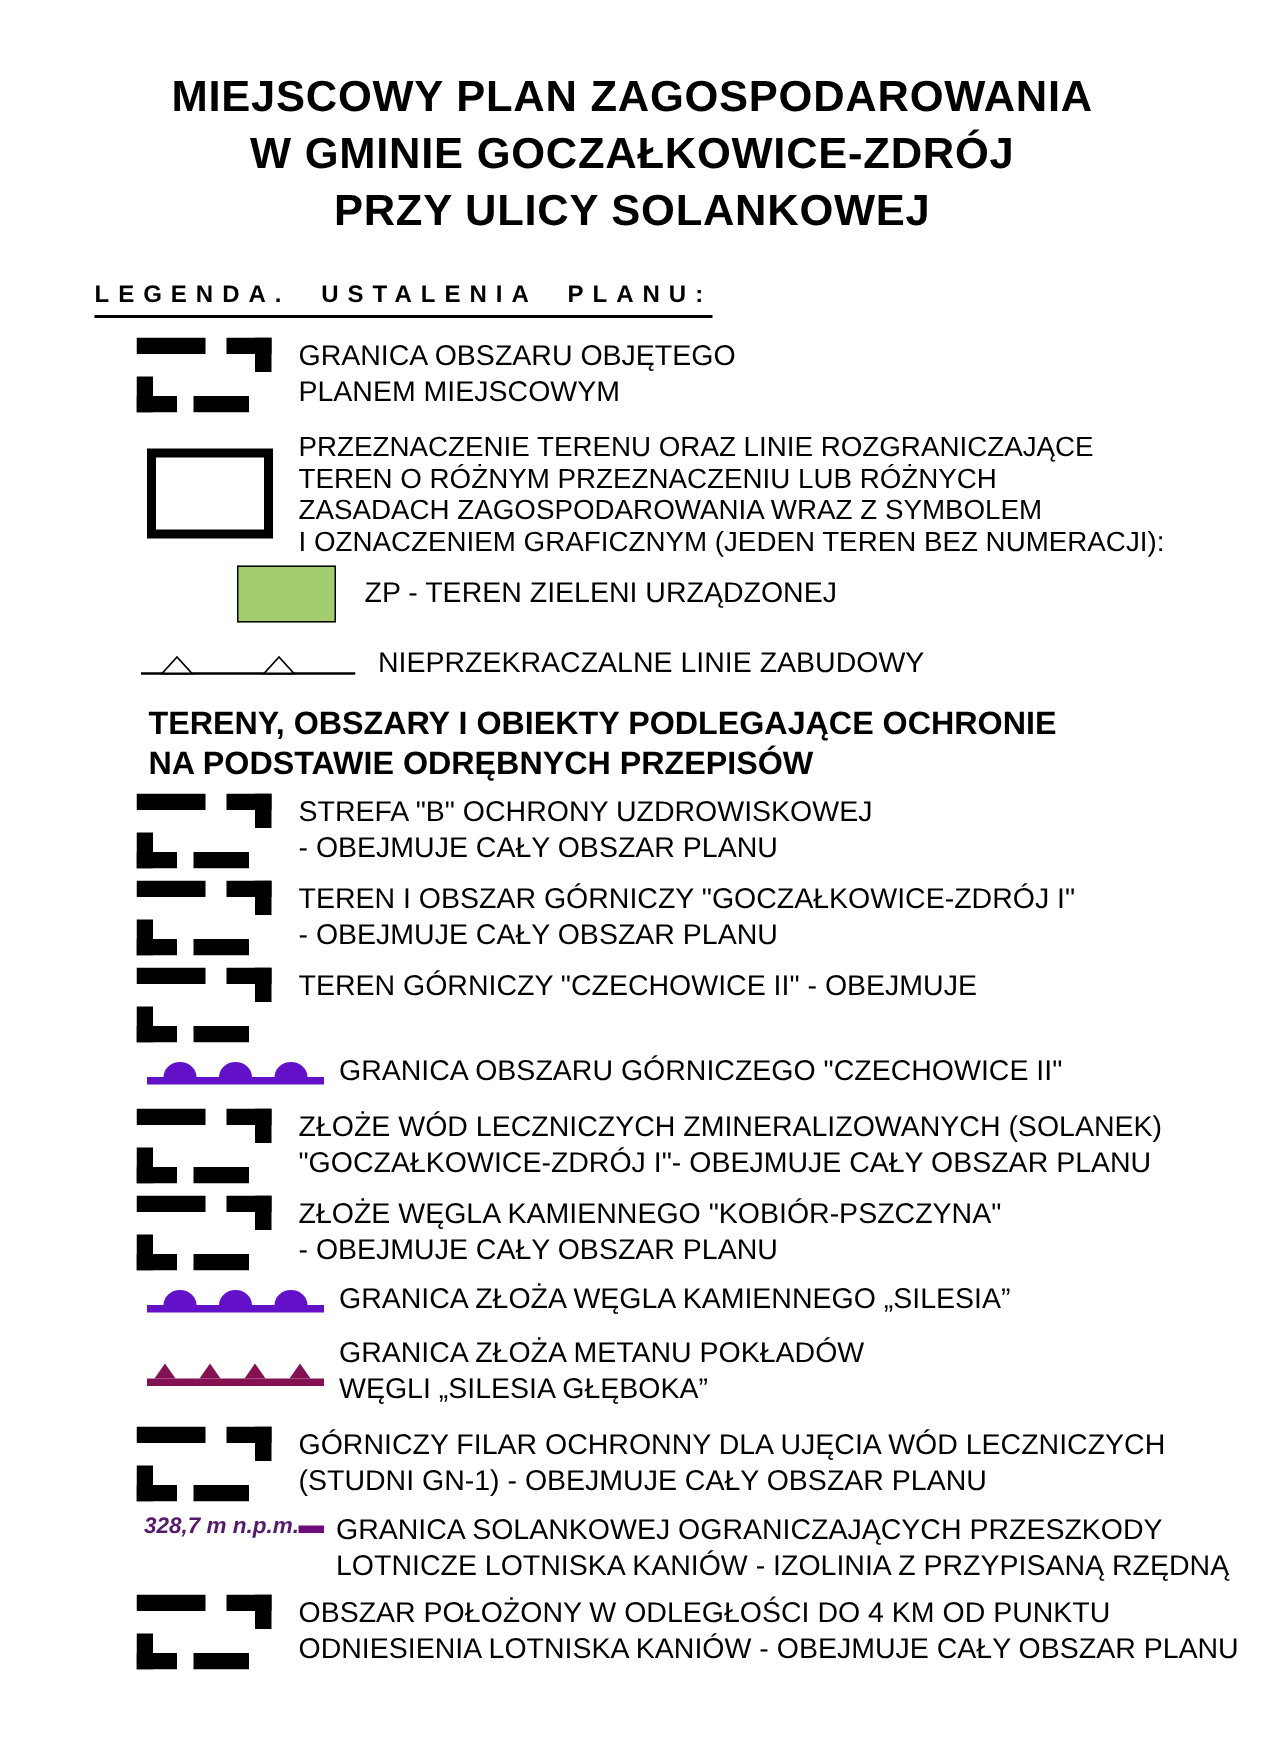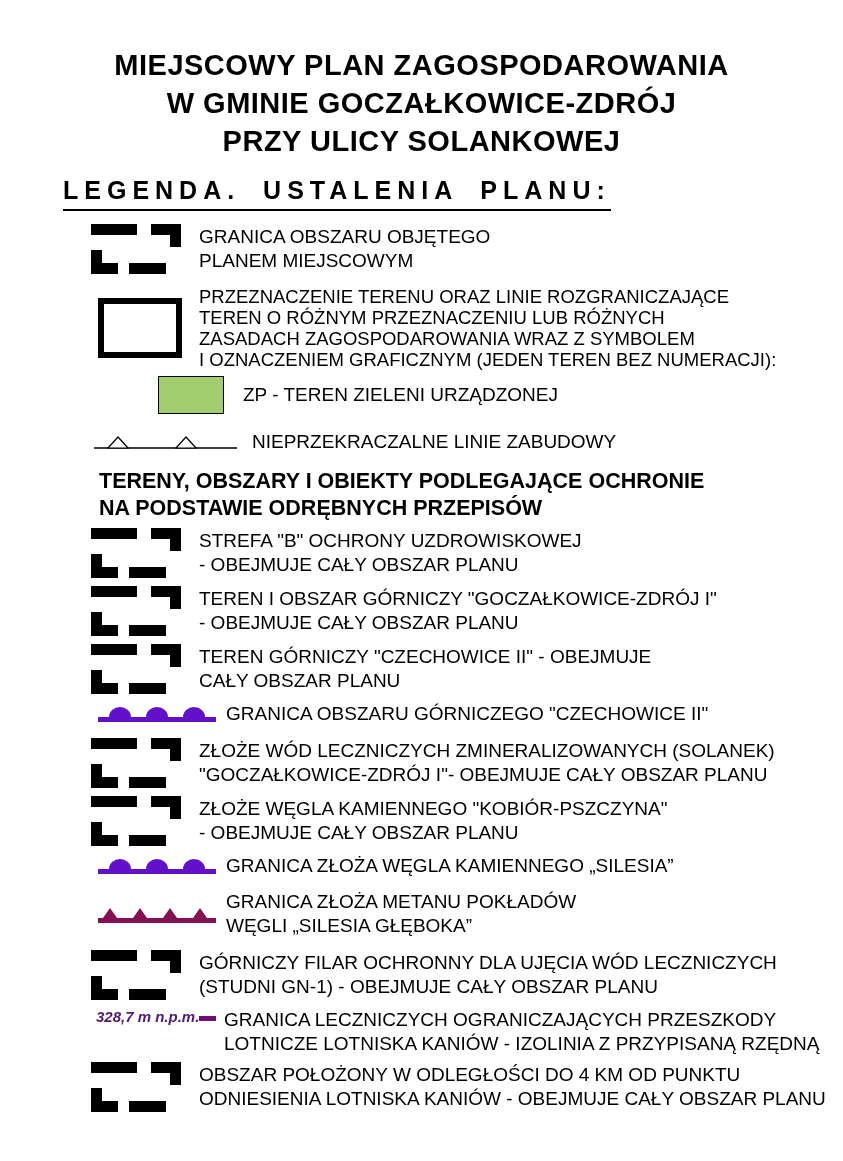--- a/index.html
+++ b/index.html
@@ -6,22 +6,22 @@
   body{
     width:843px;height:1161px;background:#ffffff;color:#000000;
     font-family:"Liberation Sans","DejaVu Sans",sans-serif;
     overflow:hidden;position:relative;
   }
   .title{
     margin:46px 20px 0 20px;text-align:center;
     font-weight:bold;font-size:29px;line-height:38px;letter-spacing:.5px;
   }
   .legend-heading{
-    display:inline-block;margin:16px 0 0 63px;
-    font-size:25px;font-weight:bold;letter-spacing:6px;word-spacing:10px;
+    display:inline-block;margin:28px 0 0 63px;
+    font-size:16px;font-weight:bold;letter-spacing:6px;word-spacing:10px;
     border-bottom:2px solid #000;padding-bottom:4px;
   }
   .rows{margin-top:13px;padding-left:36px;}
   .row{display:flex;align-items:flex-start;margin-left:55px;font-size:19px;line-height:24px;}
   .txt div{white-space:nowrap;}
   .sym{flex:0 0 auto;}
   
   .row-dash{margin-bottom:12px;}
   .row-dash ~ .row-dash{margin-bottom:8px;}
   .row-dash .sym{width:95px;height:50px;margin-right:13px;}
@@ -155,21 +155,20 @@
       <rect x="0" y="0" width="46" height="11"></rect>
       <rect x="60" y="0" width="30" height="11"></rect>
       <rect x="79" y="0" width="11" height="23"></rect>
       <rect x="0" y="26" width="11" height="24"></rect>
       <rect x="0" y="39" width="27" height="11"></rect>
       <rect x="38" y="39" width="37" height="11"></rect>
     </g>
         </svg></div>
     <div class="txt">
       <div>TEREN GÓRNICZY "CZECHOWICE II" - OBEJMUJE</div>
-      <div>CAŁY OBSZAR PLANU</div>
     </div>
   </div>
 
   <div class="row row-bumps">
     <div class="sym"><svg width="118" height="24" viewBox="0 0 118 24" xmlns="http://www.w3.org/2000/svg">
     <g fill="#6311c9">
       <rect x="0" y="15" width="118" height="5"></rect>
       <path d="M11 15 a11 10 0 0 1 22 0 Z"></path>
       <path d="M48 15 a11 10 0 0 1 22 0 Z"></path>
       <path d="M85 15 a11 10 0 0 1 22 0 Z"></path>
@@ -260,21 +259,21 @@
       <div>(STUDNI GN-1)  - OBEJMUJE CAŁY OBSZAR PLANU</div>
     </div>
   </div>
 
   <div class="row row-iso">
     <div class="sym">
       <span class="iso-label" style="color: rgb(85, 26, 107);">328,7 m n.p.m.</span>
       <span class="iso-bar" style="background: rgb(110, 13, 122);"></span>
     </div>
     <div class="txt">
-      <div>GRANICA LECZNICZYCH OGRANICZAJĄCYCH PRZESZKODY</div>
+      <div>GRANICA SOLANKOWEJ OGRANICZAJĄCYCH PRZESZKODY</div>
       <div>LOTNICZE LOTNISKA KANIÓW - IZOLINIA Z PRZYPISANĄ RZĘDNĄ</div>
     </div>
   </div>
 
   <div class="row row-dash">
     <div class="sym"><svg width="95" height="50" viewBox="0 0 95 50" xmlns="http://www.w3.org/2000/svg">
     <g fill="#000000">
       <rect x="0" y="0" width="46" height="11"></rect>
       <rect x="60" y="0" width="30" height="11"></rect>
       <rect x="79" y="0" width="11" height="23"></rect>

